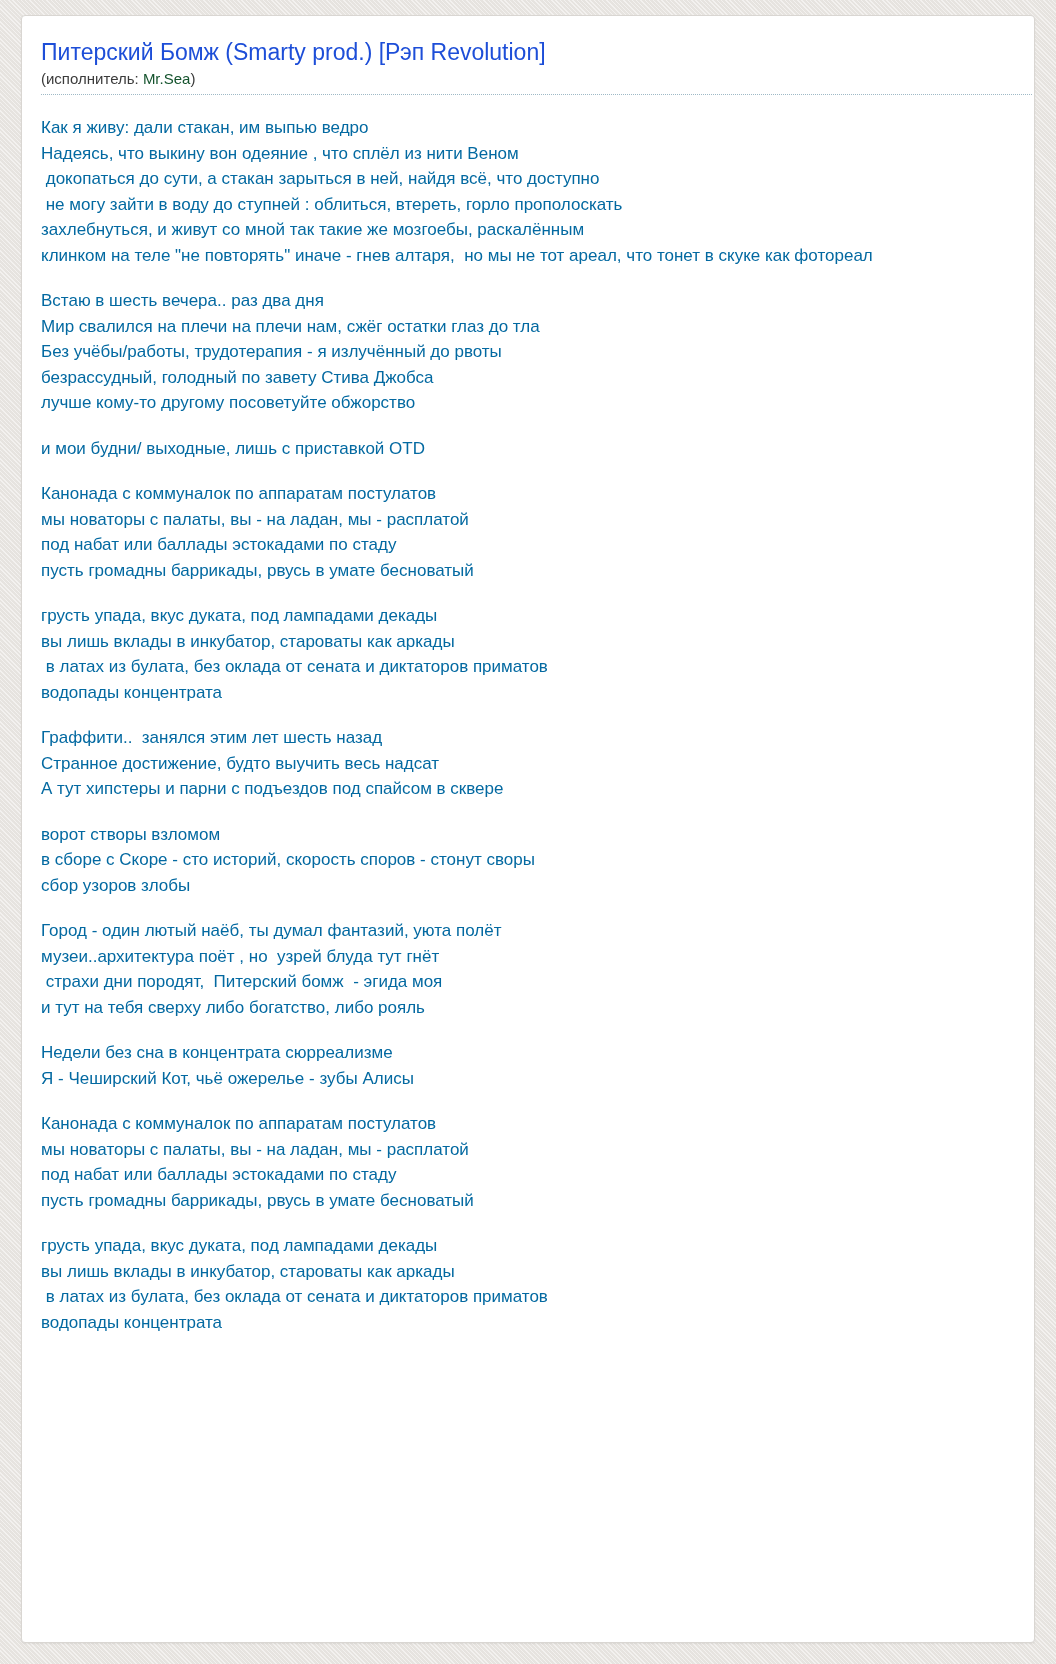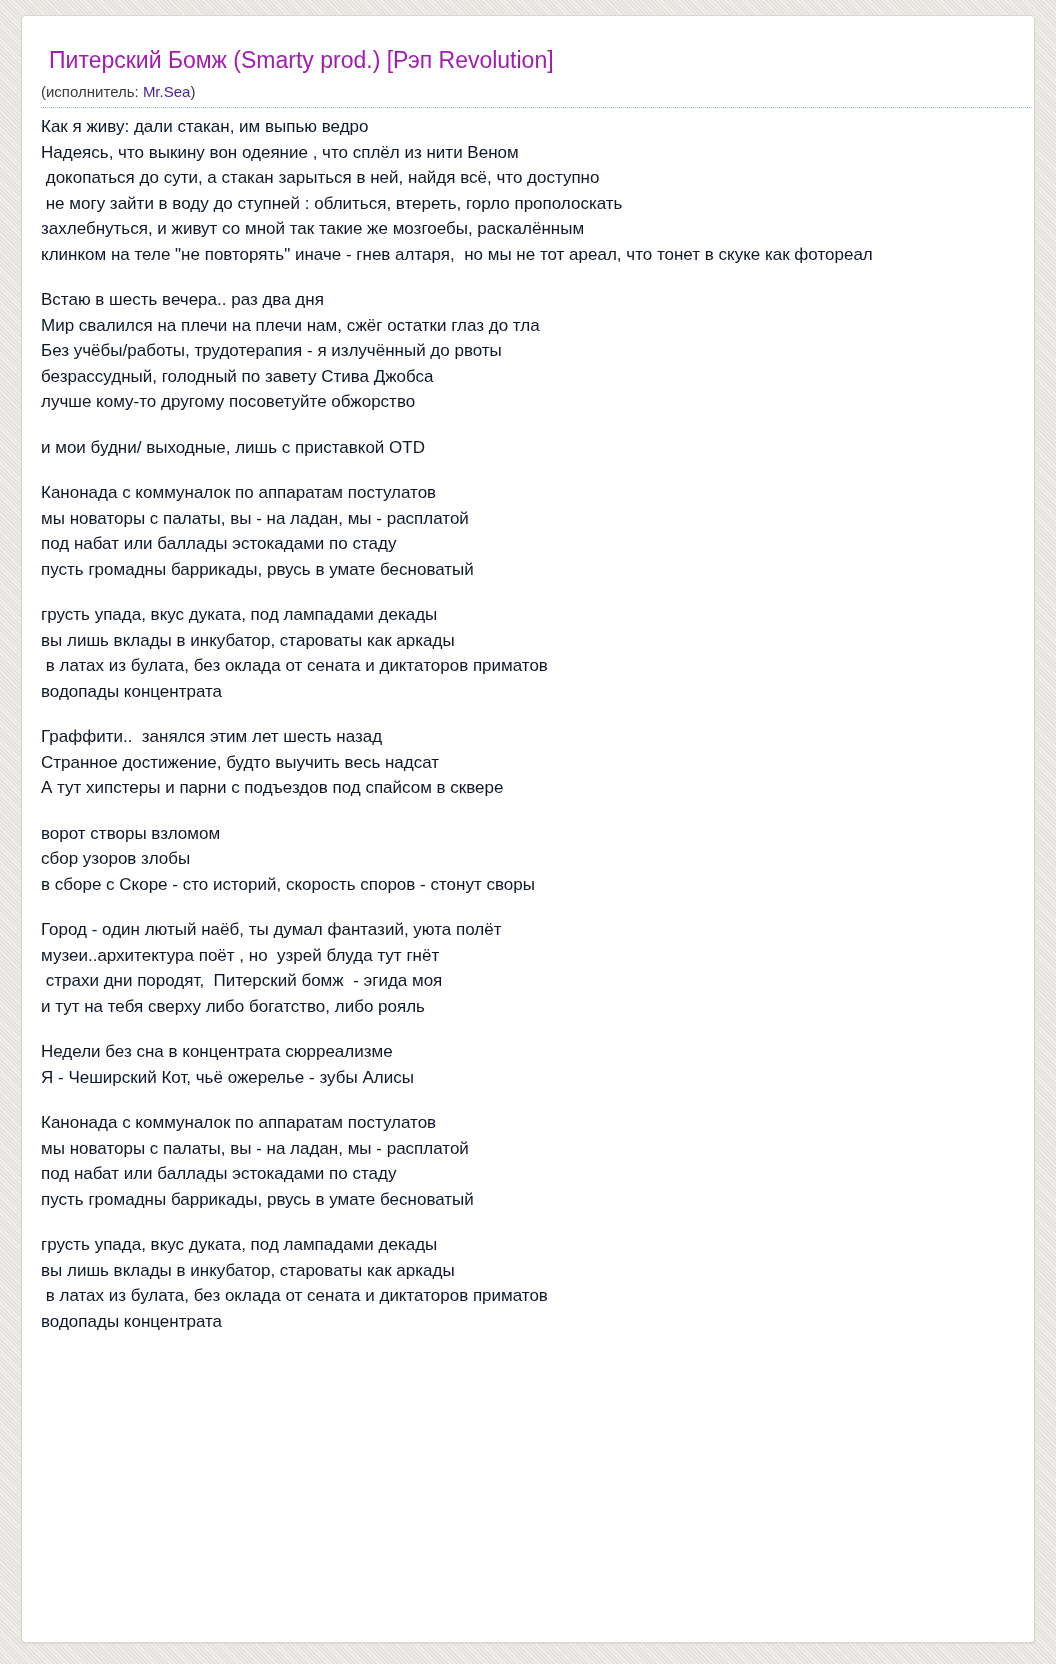--- a/index.html
+++ b/index.html
@@ -29,46 +29,46 @@
     border: 1px solid #d9d6d2;
     border-radius: 4px;
     padding: 22px 2px 30px 19px;
     overflow: hidden;
     box-shadow: 0 1px 2px rgba(0,0,0,0.06);
   }
   .title {
     font-size: 23px;
     line-height: 28px;
     font-weight: 400;
-    color: #a21caf;
+    color: #1d4ed8;
     white-space: nowrap;
-    margin: 8px;
+    margin: 0;
   }
   .artist-line {
     font-size: 15px;
     line-height: 19px;
     color: #3b3b3b;
     margin-top: 3px;
     white-space: pre;
   }
   .artist-link {
-    color: #4c1d95;
+    color: #14532d;
     text-decoration: none;
     cursor: pointer;
   }
   .separator {
     border: none;
     border-bottom: 1px dotted #9fb9c6;
     margin: 6px 0 0 0;
     height: 0;
   }
   .lyrics {
-    margin-top: 6px;
+    margin-top: 20px;
     font-size: 17px;
-    color: #0f172a;
+    color: #0369a1;
   }
   .stanza {
     margin: 0 0 20px 0;
   }
   .line {
     line-height: 25.5px;
     white-space: pre;
   }
 </style>
 </head>
@@ -112,22 +112,22 @@
         <div class="line"> в латах из булата, без оклада от сената и диктаторов приматов</div>
         <div class="line">водопады концентрата</div>
       </div>
       <div class="stanza">
         <div class="line">Граффити..  занялся этим лет шесть назад</div>
         <div class="line">Странное достижение, будто выучить весь надсат</div>
         <div class="line">А тут хипстеры и парни с подъездов под спайсом в сквере</div>
       </div>
       <div class="stanza">
         <div class="line">ворот створы взломом</div>
+        <div class="line">в сборе с Скоре - сто историй, скорость споров - стонут своры</div>
         <div class="line">сбор узоров злобы</div>
-        <div class="line">в сборе с Скоре - сто историй, скорость споров - стонут своры</div>
       </div>
       <div class="stanza">
         <div class="line">Город - один лютый наёб, ты думал фантазий, уюта полёт</div>
         <div class="line">музеи..архитектура поёт , но  узрей блуда тут гнёт</div>
         <div class="line"> страхи дни породят,  Питерский бомж  - эгида моя</div>
         <div class="line">и тут на тебя сверху либо богатство, либо рояль</div>
       </div>
       <div class="stanza">
         <div class="line">Недели без сна в концентрата сюрреализме</div>
         <div class="line">Я - Чеширский Кот, чьё ожерелье - зубы Алисы</div>

